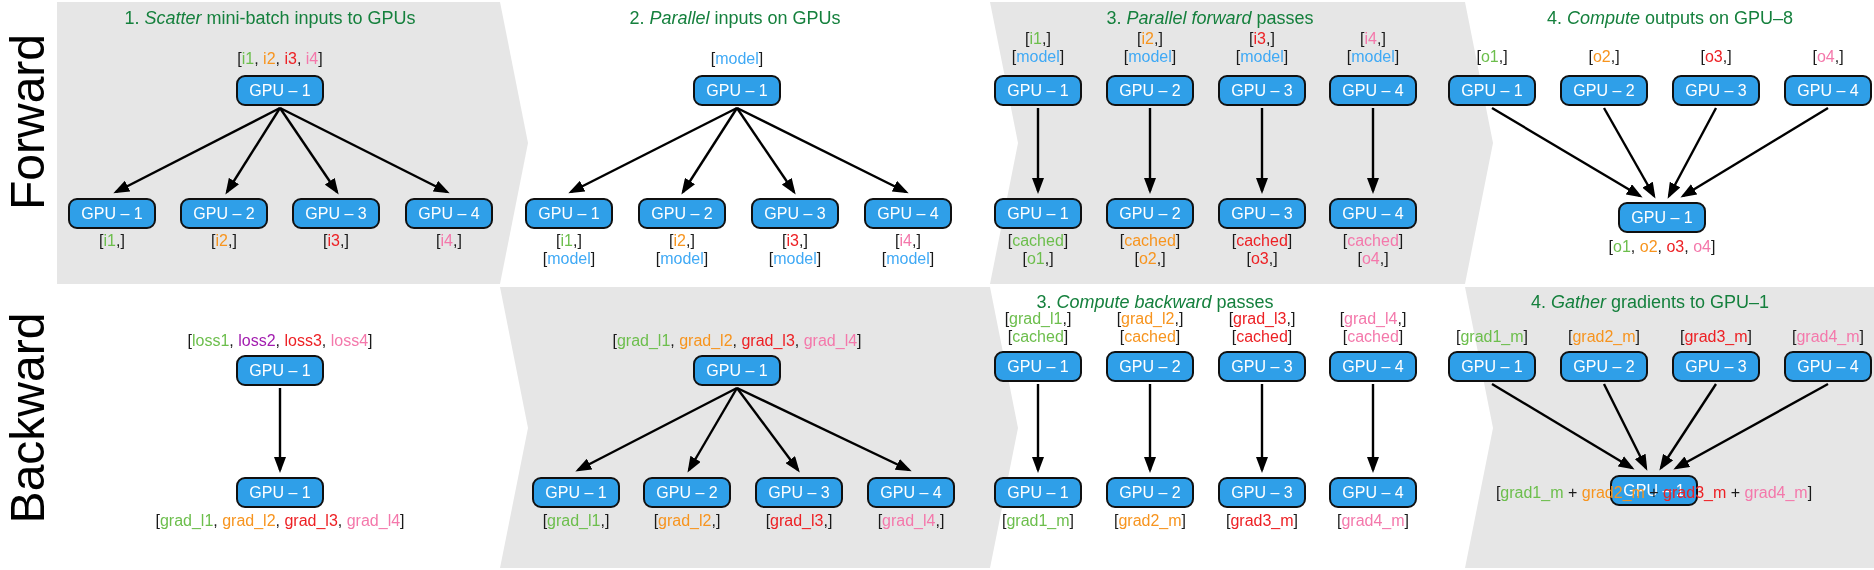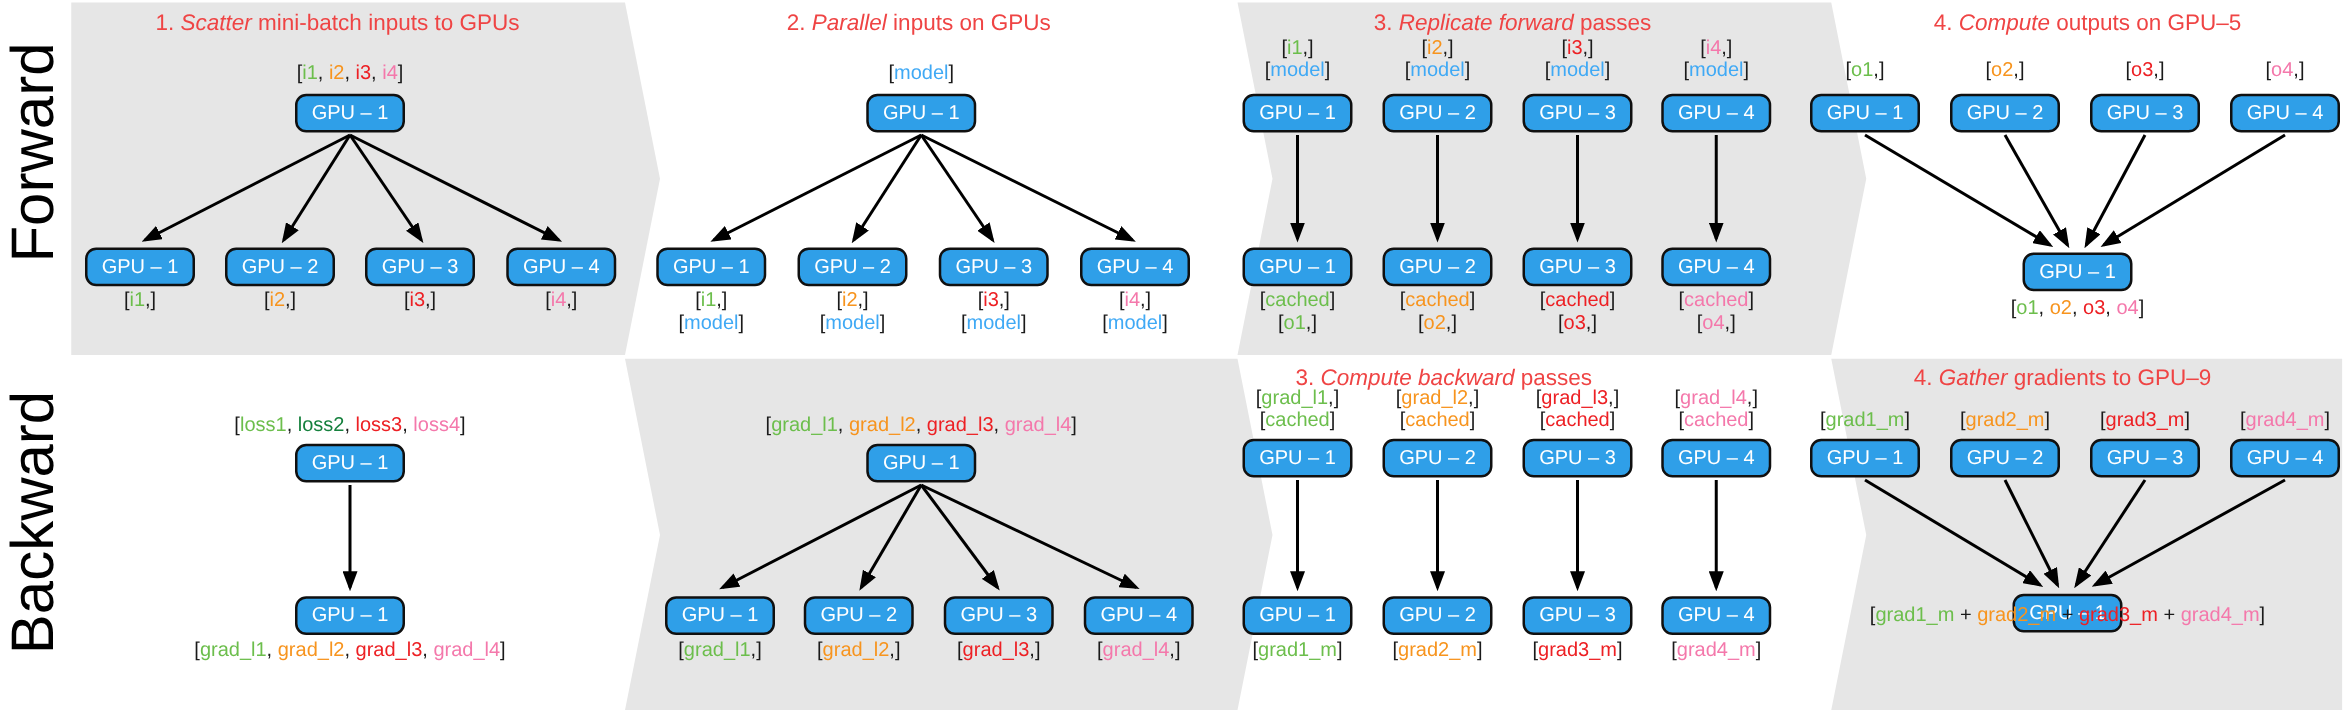--- a/index.html
+++ b/index.html
@@ -6,21 +6,21 @@
   #canvas{position:relative;width:1874px;height:570px;background:#fff;overflow:hidden;
           font-family:"Liberation Sans",sans-serif;color:#1a1a1a;}
   .layer{position:absolute;left:0;top:0;}
   .gpu{position:absolute;width:88px;height:31px;transform:translateX(-50%);
        background:#2F9FE8;border:2px solid #101010;border-radius:9px;
        color:#fff;font-size:16px;display:flex;align-items:center;justify-content:center;
        box-sizing:border-box;white-space:nowrap;}
   .lbl{position:absolute;transform:translateX(-50%);font-size:16px;line-height:18px;
        white-space:nowrap;color:#1a1a1a;}
   .title{position:absolute;transform:translateX(-50%);font-size:18px;line-height:20px;
-       white-space:nowrap;color:#ef4444;}
+       white-space:nowrap;color:#15803d;}
   .rot{position:absolute;transform:translate(-50%,-50%) rotate(-90deg);
        font-size:48px;color:#000;white-space:nowrap;}
 </style>
 </head>
 <body>
 
 <div id="canvas">
 
   <svg class="layer" width="1874" height="570">
     <polygon points="57,2 500,2 528,143 500,284 57,284" fill="#E6E6E6"></polygon>
@@ -80,24 +80,24 @@
     <g stroke="#000" stroke-width="2.4">
       <line x1="1492" y1="384" x2="1632" y2="468" marker-end="url(#ah)"></line>
       <line x1="1604" y1="384" x2="1646" y2="468" marker-end="url(#ah)"></line>
       <line x1="1716" y1="384" x2="1661" y2="468" marker-end="url(#ah)"></line>
       <line x1="1828" y1="384" x2="1676" y2="468" marker-end="url(#ah)"></line>
     </g>
   </svg>
 
   <div class="title" style="left:270px;top:8px"><span>1. </span><span style="font-style: italic;">Scatter</span><span> mini-batch inputs to GPUs</span></div>
   <div class="title" style="left:735px;top:8px"><span>2. </span><span style="font-style: italic;">Parallel</span><span> inputs on GPUs</span></div>
-  <div class="title" style="left:1210px;top:8px"><span>3. </span><span style="font-style: italic;">Replicate forward</span><span> passes</span></div>
-  <div class="title" style="left:1670px;top:8px"><span>4. </span><span style="font-style: italic;">Compute</span><span> outputs on GPU–5</span></div>
+  <div class="title" style="left:1210px;top:8px"><span>3. </span><span style="font-style: italic;">Parallel forward</span><span> passes</span></div>
+  <div class="title" style="left:1670px;top:8px"><span>4. </span><span style="font-style: italic;">Compute</span><span> outputs on GPU–8</span></div>
   <div class="title" style="left:1155px;top:292px"><span>3. </span><span style="font-style: italic;">Compute backward</span><span> passes</span></div>
-  <div class="title" style="left:1650px;top:292px"><span>4. </span><span style="font-style: italic;">Gather</span><span> gradients to GPU–9</span></div>
+  <div class="title" style="left:1650px;top:292px"><span>4. </span><span style="font-style: italic;">Gather</span><span> gradients to GPU–1</span></div>
 
   <div class="lbl" style="left:280px;top:50px"><span>[</span><span style="color: rgb(108, 190, 76);">i1</span><span>, </span><span style="color: rgb(247, 148, 30);">i2</span><span>, </span><span style="color: rgb(237, 32, 36);">i3</span><span>, </span><span style="color: rgb(244, 120, 171);">i4</span><span>]</span></div>
   <div class="gpu" style="left:280px;top:75px">GPU – 1</div>
   <div class="gpu" style="left:112px;top:198px">GPU – 1</div>
   <div class="gpu" style="left:224px;top:198px">GPU – 2</div>
   <div class="gpu" style="left:336px;top:198px">GPU – 3</div>
   <div class="gpu" style="left:449px;top:198px">GPU – 4</div>
   <div class="lbl" style="left:112px;top:232px"><span>[</span><span style="color: rgb(108, 190, 76);">i1</span><span>,]</span></div>
   <div class="lbl" style="left:224px;top:232px"><span>[</span><span style="color: rgb(247, 148, 30);">i2</span><span>,]</span></div>
   <div class="lbl" style="left:336px;top:232px"><span>[</span><span style="color: rgb(237, 32, 36);">i3</span><span>,]</span></div>
@@ -147,21 +147,21 @@
   <div class="lbl" style="left:1604px;top:48px"><span>[</span><span style="color: rgb(247, 148, 30);">o2</span><span>,]</span></div>
   <div class="lbl" style="left:1716px;top:48px"><span>[</span><span style="color: rgb(237, 32, 36);">o3</span><span>,]</span></div>
   <div class="lbl" style="left:1828px;top:48px"><span>[</span><span style="color: rgb(244, 120, 171);">o4</span><span>,]</span></div>
   <div class="gpu" style="left:1492px;top:75px">GPU – 1</div>
   <div class="gpu" style="left:1604px;top:75px">GPU – 2</div>
   <div class="gpu" style="left:1716px;top:75px">GPU – 3</div>
   <div class="gpu" style="left:1828px;top:75px">GPU – 4</div>
   <div class="gpu" style="left:1662px;top:202px">GPU – 1</div>
   <div class="lbl" style="left:1662px;top:238px"><span>[</span><span style="color: rgb(108, 190, 76);">o1</span><span>, </span><span style="color: rgb(247, 148, 30);">o2</span><span>, </span><span style="color: rgb(237, 32, 36);">o3</span><span>, </span><span style="color: rgb(244, 120, 171);">o4</span><span>]</span></div>
 
-  <div class="lbl" style="left:280px;top:332px"><span>[</span><span style="color: rgb(108, 190, 76);">loss1</span><span>, </span><span style="color: #15803d;">loss2</span><span>, </span><span style="color: rgb(237, 32, 36);">loss3</span><span>, </span><span style="color: rgb(244, 120, 171);">loss4</span><span>]</span></div>
+  <div class="lbl" style="left:280px;top:332px"><span>[</span><span style="color: rgb(108, 190, 76);">loss1</span><span>, </span><span style="color: #a21caf;">loss2</span><span>, </span><span style="color: rgb(237, 32, 36);">loss3</span><span>, </span><span style="color: rgb(244, 120, 171);">loss4</span><span>]</span></div>
   <div class="gpu" style="left:280px;top:355px">GPU – 1</div>
   <div class="gpu" style="left:280px;top:477px">GPU – 1</div>
   <div class="lbl" style="left:280px;top:512px"><span>[</span><span style="color: rgb(108, 190, 76);">grad_l1</span><span>, </span><span style="color: rgb(247, 148, 30);">grad_l2</span><span>, </span><span style="color: rgb(237, 32, 36);">grad_l3</span><span>, </span><span style="color: rgb(244, 120, 171);">grad_l4</span><span>]</span></div>
 
   <div class="lbl" style="left:737px;top:332px"><span>[</span><span style="color: rgb(108, 190, 76);">grad_l1</span><span>, </span><span style="color: rgb(247, 148, 30);">grad_l2</span><span>, </span><span style="color: rgb(237, 32, 36);">grad_l3</span><span>, </span><span style="color: rgb(244, 120, 171);">grad_l4</span><span>]</span></div>
   <div class="gpu" style="left:737px;top:355px">GPU – 1</div>
   <div class="gpu" style="left:576px;top:477px">GPU – 1</div>
   <div class="gpu" style="left:687px;top:477px">GPU – 2</div>
   <div class="gpu" style="left:799px;top:477px">GPU – 3</div>
   <div class="gpu" style="left:911px;top:477px">GPU – 4</div>

